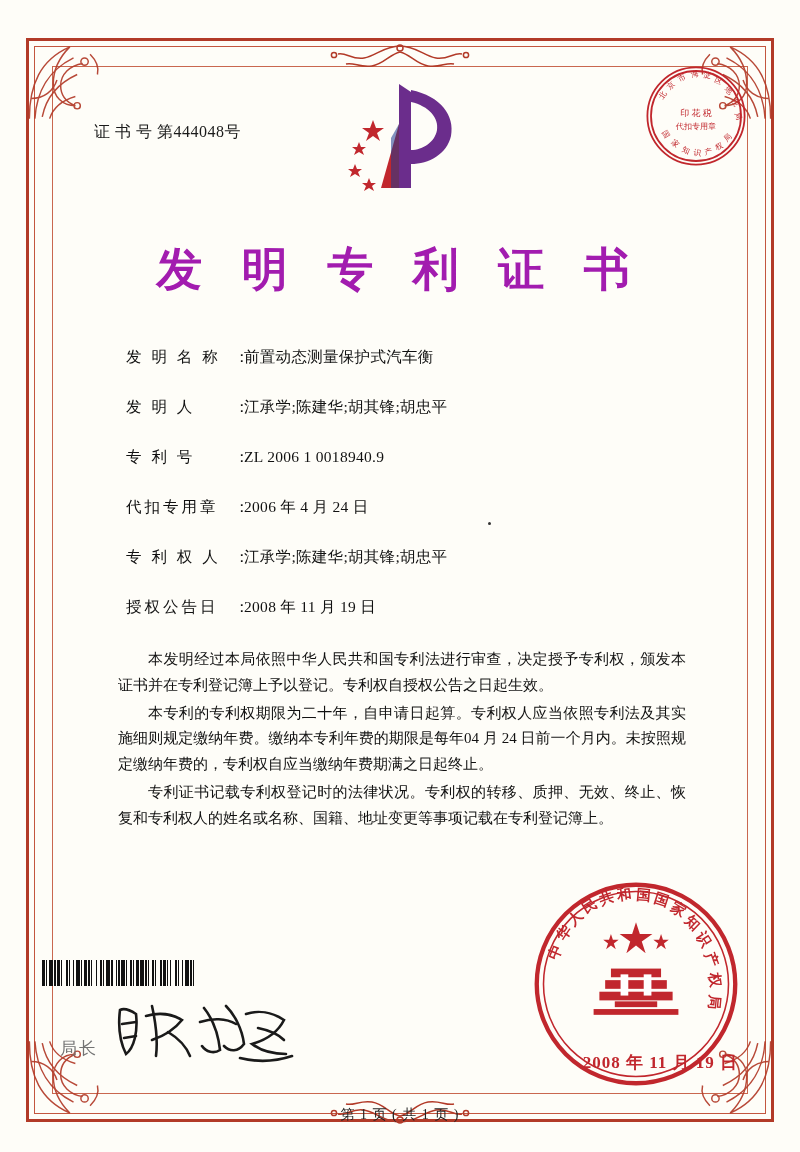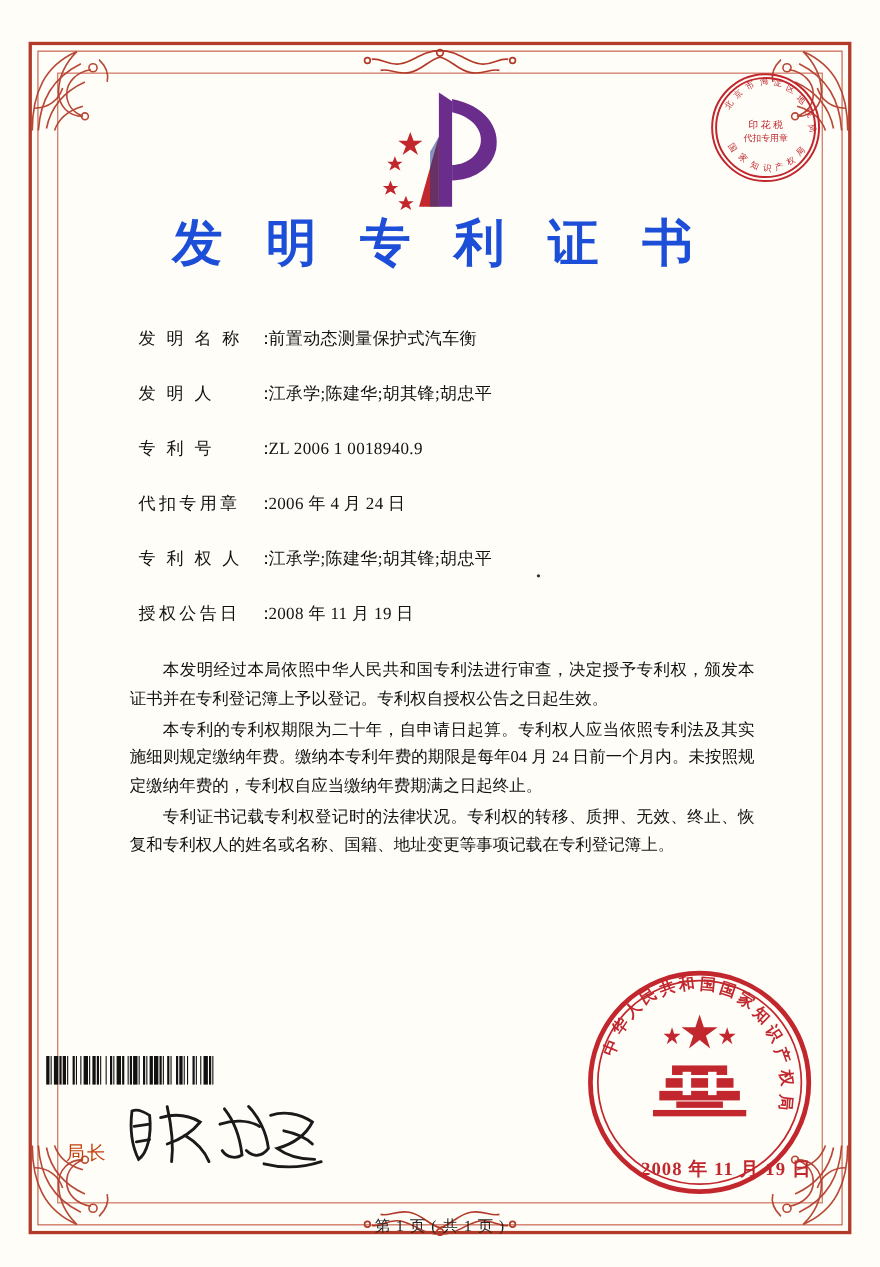--- a/index.html
+++ b/index.html
@@ -111,21 +111,21 @@
     width: 108px;
     height: 108px;
   }
   .stamp-top svg { width: 100%; height: 100%; display: block; }
 
   .title {
     text-align: center;
     font-size: 46px;
     font-weight: bold;
     letter-spacing: 14px;
-    color: #1d4ed8;
+    color: #a21caf;
     margin-top: 96px;
     font-family: "Liberation Serif", "DejaVu Serif", serif;
   }
 
   .fields {
     margin-top: 46px;
     padding-left: 38px;
   }
   .field-row {
     display: flex;
@@ -175,21 +175,21 @@
   
   .sig-row {
     position: absolute;
     left: 60px;
     bottom: 86px;
     display: flex;
     align-items: flex-end;
   }
   .sig-label {
     font-size: 17px;
-    color: #c2410c;
+    color: #737373;
     margin-right: 10px;
     margin-bottom: 6px;
     letter-spacing: 2px;
   }
   .signature {
     width: 200px;
     height: 74px;
   }
   .signature svg { width: 100%; height: 100%; display: block; }
 
@@ -357,20 +357,24 @@
         <text transform="translate(57,103) rotate(8)">识</text>
         <text transform="translate(70,103) rotate(-10)">产</text>
         <text transform="translate(83,98) rotate(-26)">权</text>
         <text transform="translate(94,89) rotate(-42)">局</text>
       </g>
     </svg>
   </div>
 
   <div class="content">
 
+    <div class="cert-no">
+      <span>证 书 号</span>
+      <span>第444048号</span>
+    </div>
 
     <div class="title">发 明 专 利 证 书</div>
 
     <div class="fields">
       <div class="field-row">
         <span class="field-label">发 明 名 称</span>
         <span class="field-colon">：</span>
         <span class="field-value">前置动态测量保护式汽车衡</span>
       </div>
       <div class="field-row">

